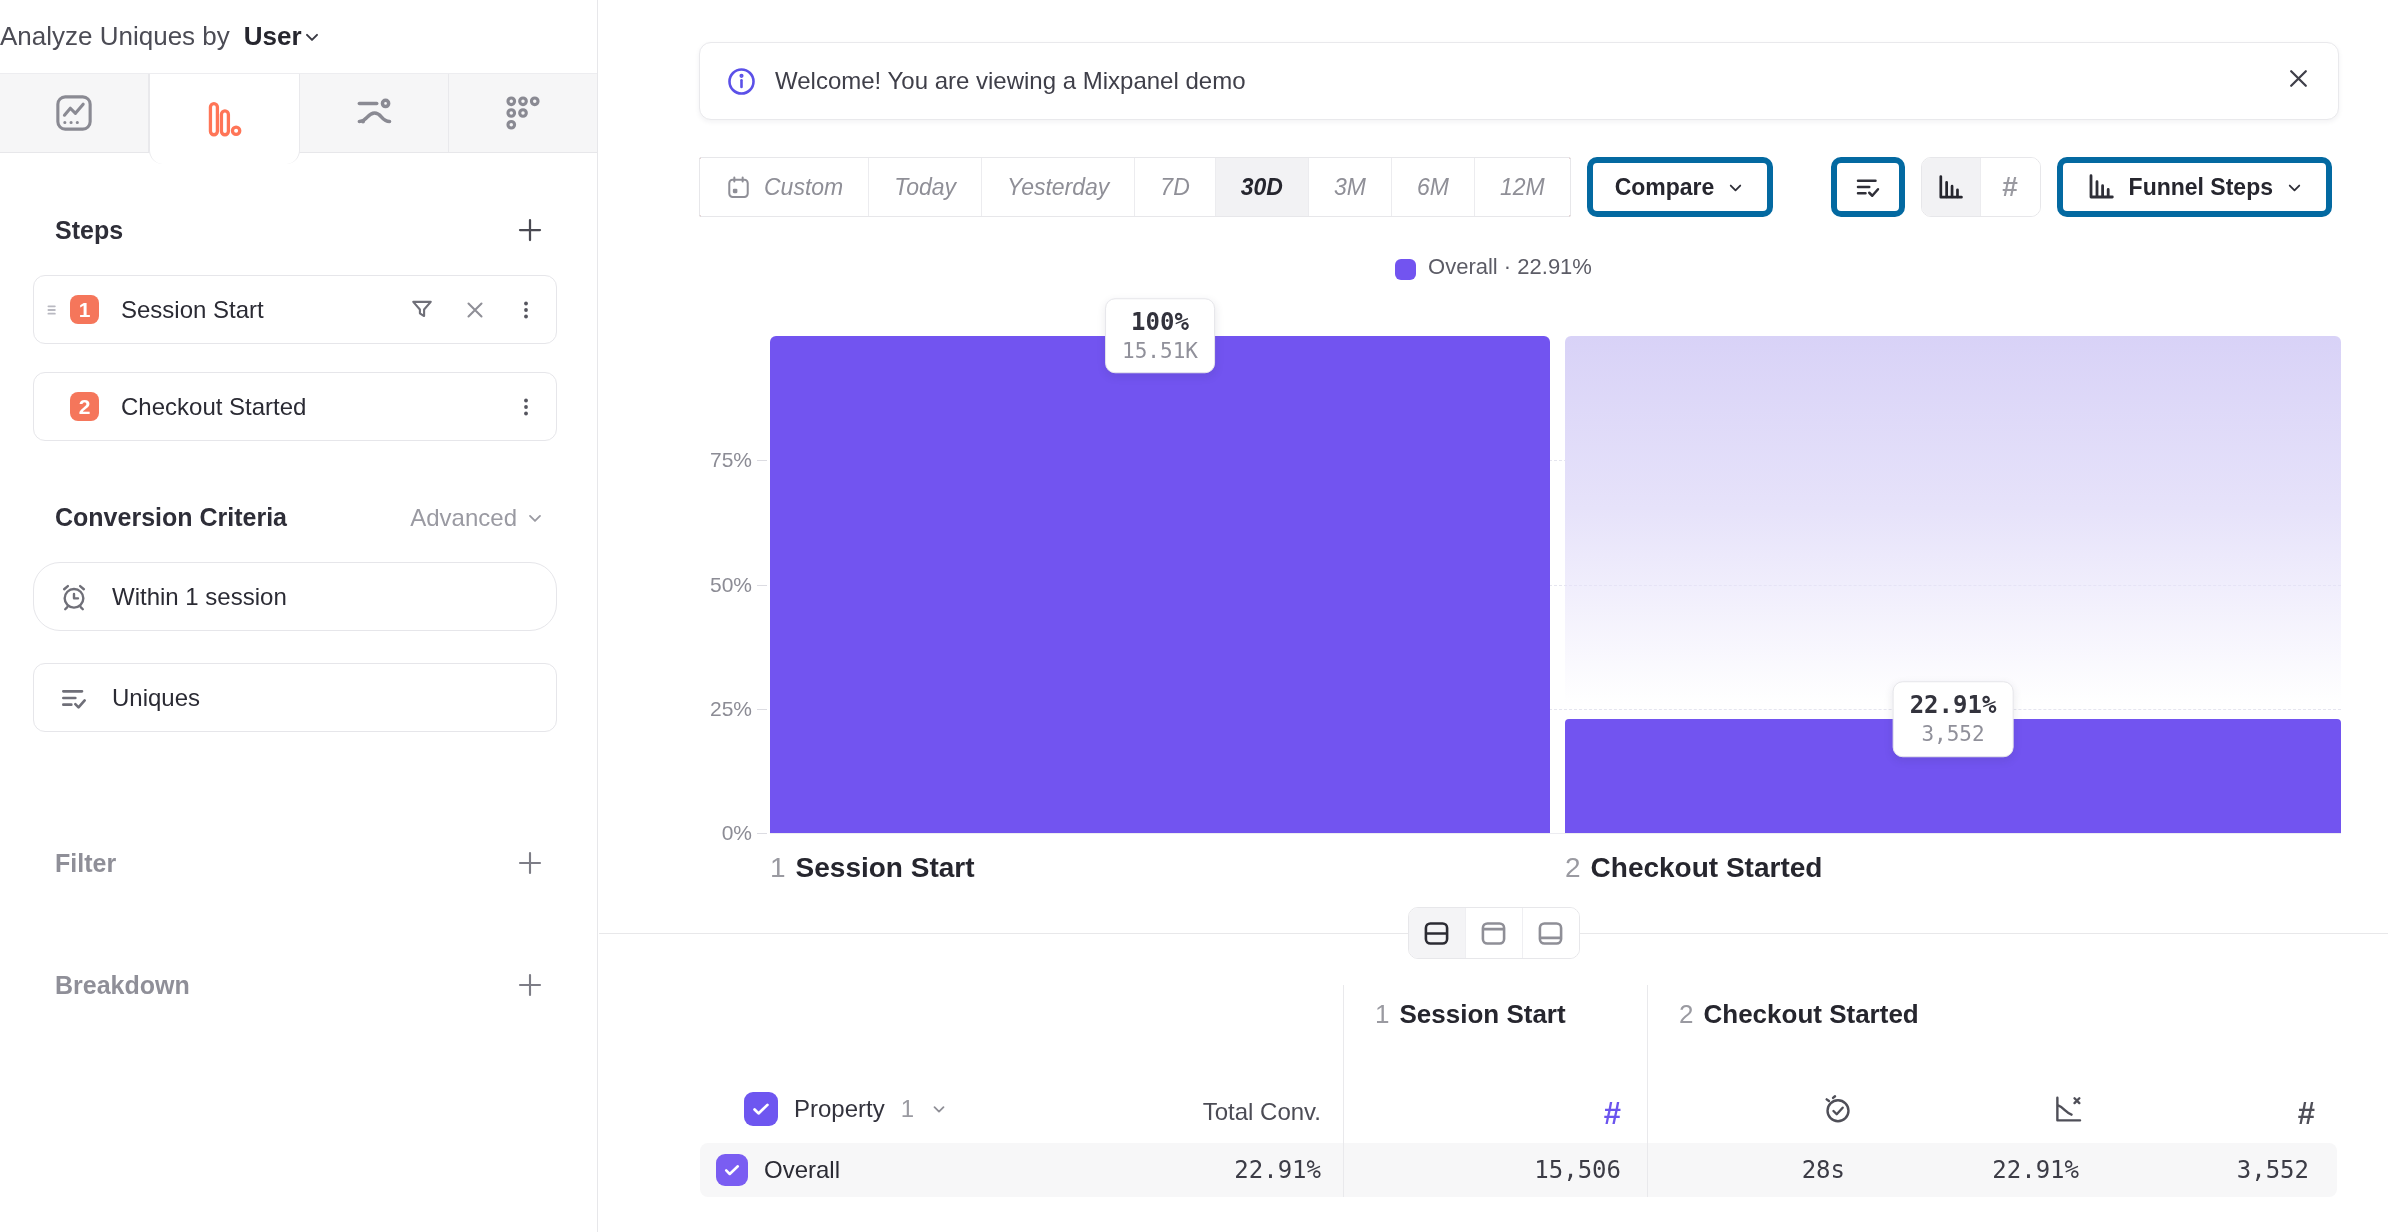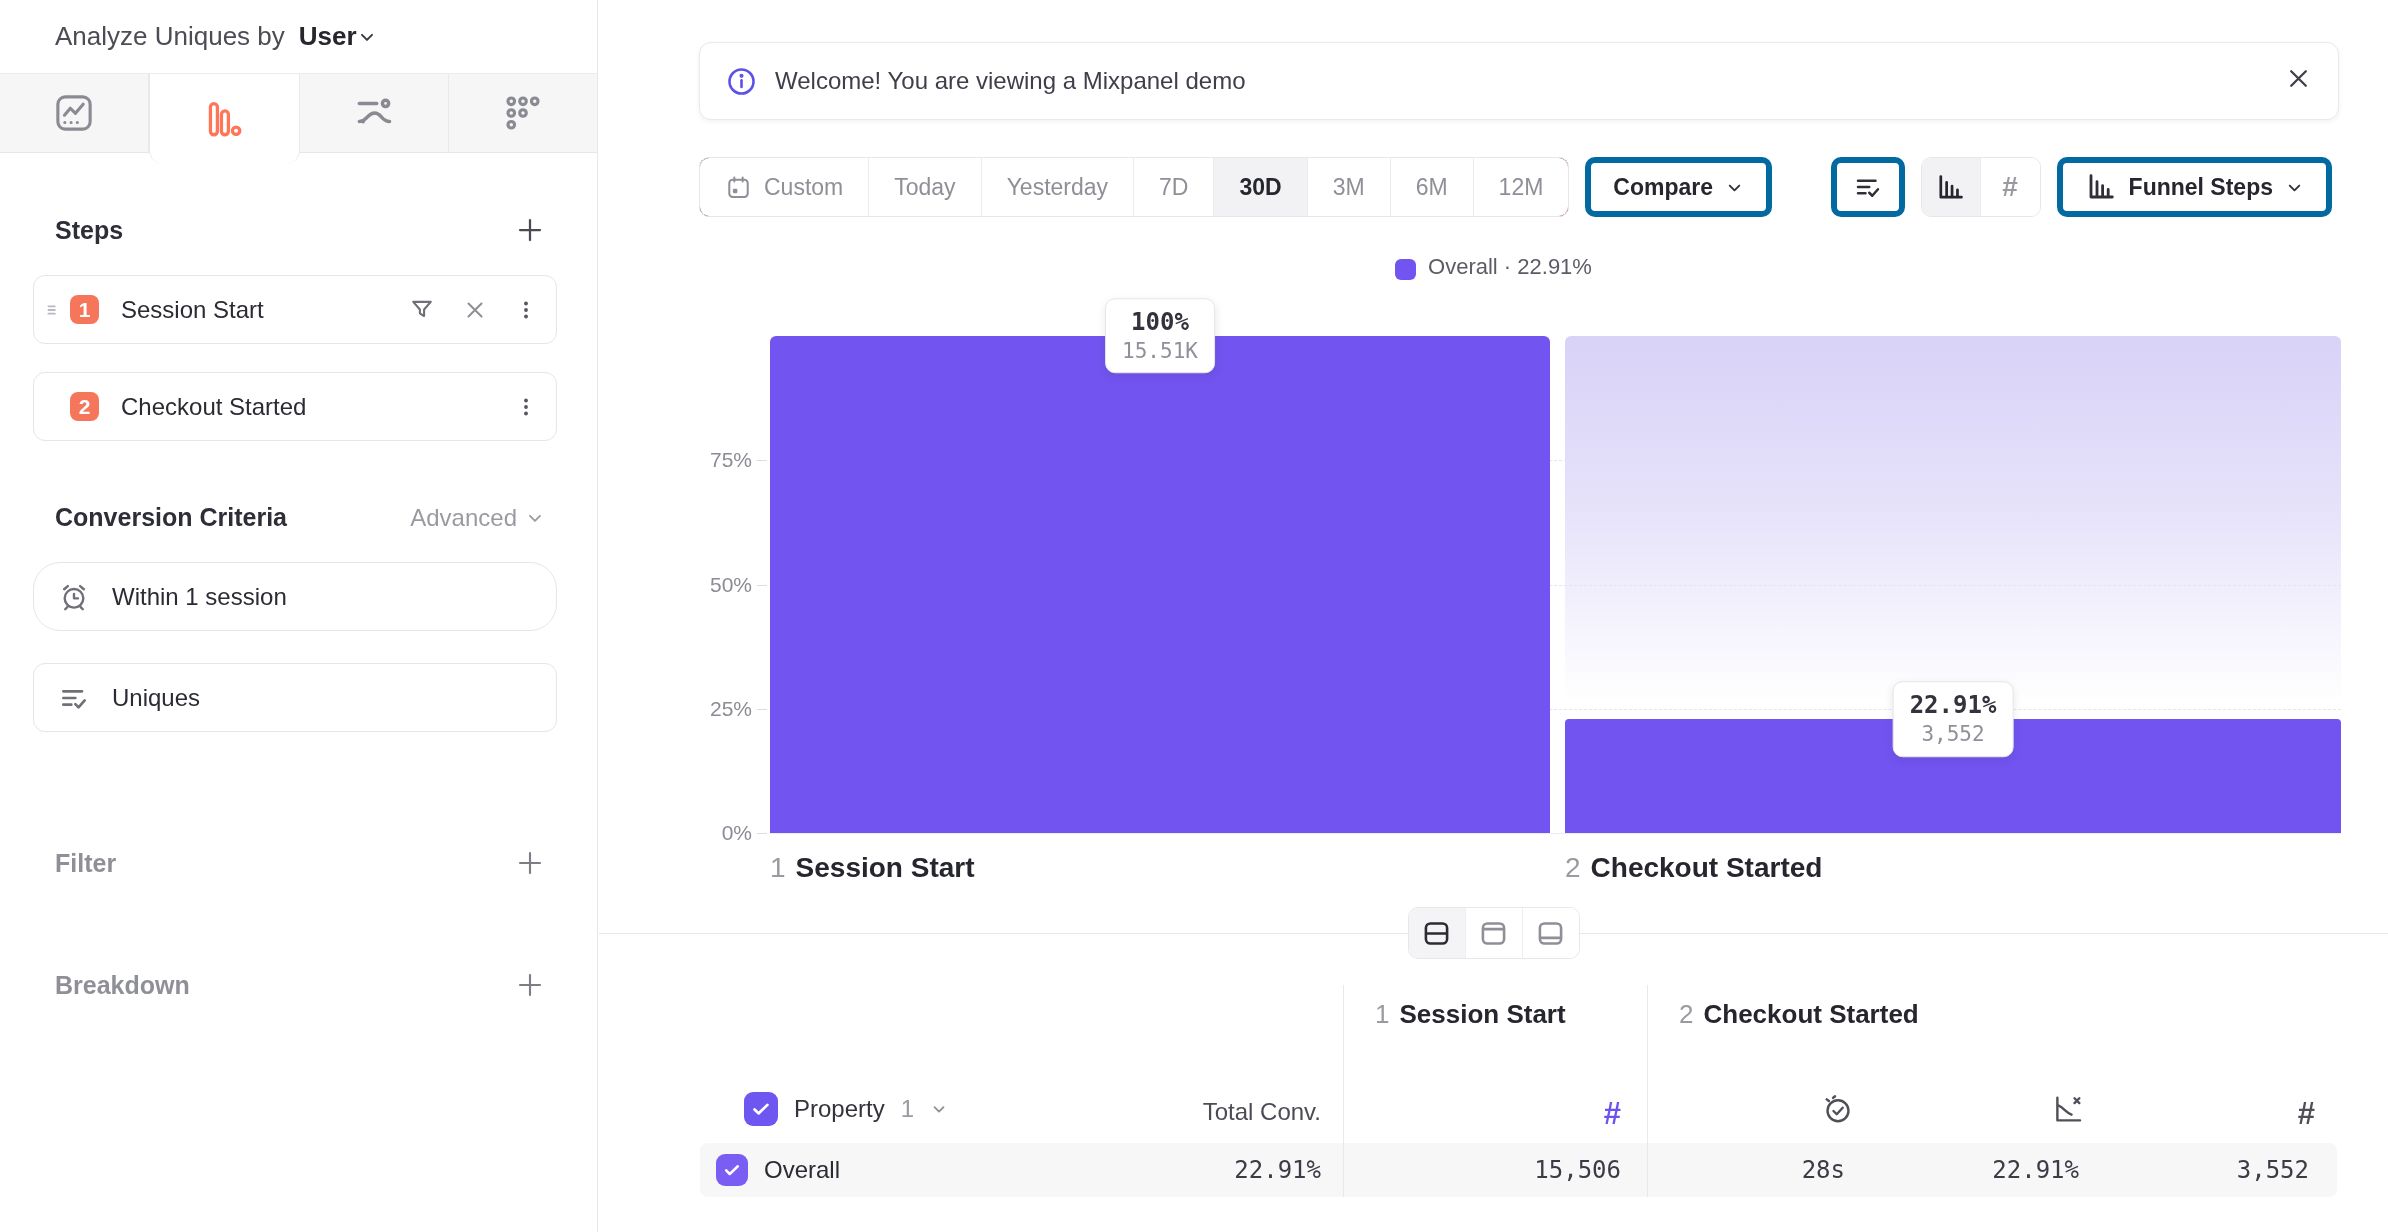--- a/index.html
+++ b/index.html
@@ -3,21 +3,21 @@
 <meta charset="utf-8">
 <style>
   * { margin:0; padding:0; box-sizing:border-box; }
   html,body { width:2388px; height:1232px; background:#fff; overflow:hidden;
     font-family:"Liberation Sans", sans-serif; color:#30303a; }
   .mono { font-family:"DejaVu Sans Mono", monospace; }
 
   
   .sidebar { position:absolute; left:0; top:0; bottom:0; width:598px; background:#fff;
     border-right:1px solid #e7e7ea; }
-  .sb-top { height:73px; display:flex; align-items:center; padding-left:55px; gap:14px; }
+  .sb-top { height:73px; display:flex; align-items:center; gap:14px; }
   .sb-top .lbl { font-size:26px; color:#4c4c55; }
   .sb-top .val { font-size:26px; color:#26262e; font-weight:700; display:flex; align-items:center; }
   .tabstrip { height:80px; display:flex; background:#f6f6f7; border-top:1px solid #ededf0;
     border-bottom:1px solid #e7e7ea; }
   .tab { flex:1; display:flex; align-items:center; justify-content:center;
     border-right:1px solid #e9e9ec; color:#8a8a93; }
   .tab:last-child { border-right:none; }
   .tab.active { background:#fff; color:#ff7557; height:90px; border-left:1px solid #e9e9ec;
     border-right:1px solid #e9e9ec; border-radius:0 0 14px 14px; z-index:2; }
   .sb-body { padding:0 40px 0 33px; }
@@ -40,21 +40,21 @@
   .main { position:absolute; left:599px; right:0; top:0; bottom:0; background:#fff; }
 
   .banner { position:absolute; left:100px; width:1640px; top:42px; height:78px; background:#fff;
     border:1px solid #e9e9ec; border-radius:12px; box-shadow:0 2px 5px rgba(30,30,60,.06);
     display:flex; align-items:center; padding-left:26px; }
   .banner .txt { font-size:24px; color:#3f3f49; margin-left:18px; }
   .banner .close { position:absolute; right:26px; top:22px; background:none; border:none; cursor:pointer; }
 
   .toolbar { position:absolute; left:100px; right:56px; top:157px; height:60px;
     display:flex; align-items:stretch; }
-  .seg { display:flex; border:1px solid #e7e7ea; border-radius:10px; overflow:hidden; background:#7f1d1d; }
+  .seg { display:flex; border:1px solid #e7e7ea; border-radius:2px; overflow:hidden; background:#7f1d1d;font-style:italic; }
   .seg .cell { display:flex; align-items:center; gap:12px; padding:0 25px; font-size:23px;
     color:#8f8f97; border-right:1px solid #ececef; background:#fff; cursor:pointer; }
   .seg .cell:last-child { border-right:none; }
   .seg .cell.active { background:#f2f2f4; color:#26262e; font-weight:700; }
   .btn { display:flex; align-items:center; gap:12px; border:6px solid #0369a1; border-radius:10px;
     background:#fff; font-size:23px; font-weight:700; color:#26262e; padding:0 22px; cursor:pointer;
     font-family:"Liberation Sans",sans-serif; }
   .toolbar .gap { margin-left:16px; }
   .toolbar .spacer { flex:1; }
   .iconseg { display:flex; border:1px solid #e7e7ea; border-radius:10px; overflow:hidden; }

